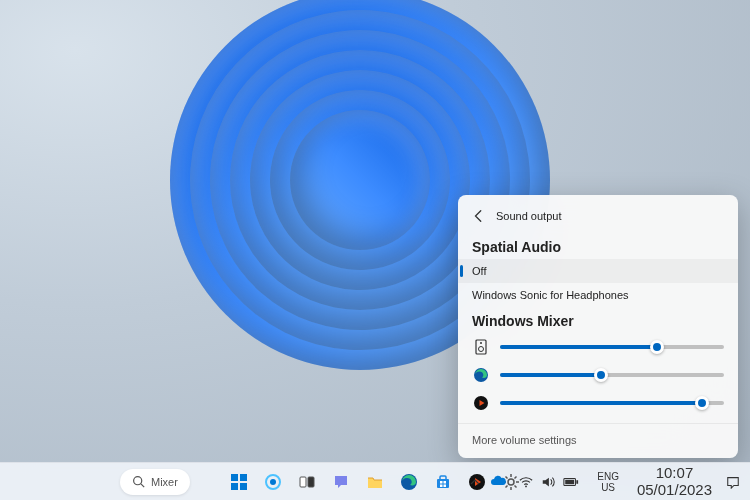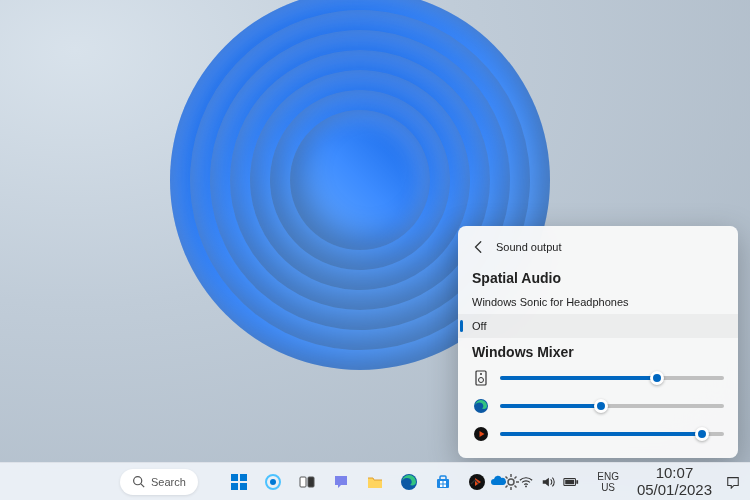--- a/index.html
+++ b/index.html
@@ -82,22 +82,22 @@
   </div>
 
   <div class="popup">
     <div class="popup-header">
       <svg width="14" height="14" viewBox="0 0 16 16">
           <path d="M10 2 L4 8 L10 14" stroke="#333" stroke-width="1.5" fill="none" stroke-linecap="round"></path>
         </svg>
       <span>Sound output</span>
     </div>
     <div class="popup-section-title">Spatial Audio</div>
+    <div class="popup-item selected"><span>Off</span></div>
     <div class="popup-item"><span>Windows Sonic for Headphones</span></div>
-    <div class="popup-item selected"><span>Off</span></div>
     <div class="popup-section-title">Windows Mixer</div>
     <div id="mixer-rows">
         <div class="mixer-row">
           <div class="mixer-icon">
             <svg width="16" height="16" viewBox="0 0 16 16">
               <rect x="3" y="1" width="10" height="14" rx="1" fill="none" stroke="#333" stroke-width="1.2"></rect>
               <circle cx="8" cy="10" r="2.5" fill="none" stroke="#333"></circle>
               <circle cx="8" cy="4" r="1" fill="#333"></circle>
             </svg>
           </div>
@@ -124,30 +124,31 @@
               <circle cx="8" cy="8" r="7" fill="#111"></circle>
               <path d="M6.5 5l5 3-5 3z" fill="#e64a19"></path>
             </svg>
           </div>
           <div class="slider">
             <div class="slider-fill" style="width:90%"></div>
             <div class="slider-thumb" style="left:90%"></div>
           </div>
         </div>
       </div>
+    <div class="popup-footer"><span>More volume settings</span></div>
   </div>
 
   <div class="taskbar">
     <div class="tb-left">
       <div class="search-pill">
         <svg width="13" height="13" viewBox="0 0 16 16">
             <circle cx="7" cy="7" r="5" stroke="#555" stroke-width="1.5" fill="none"></circle>
             <line x1="11" y1="11" x2="15" y2="15" stroke="#555" stroke-width="1.5"></line>
           </svg>
-        <span>Search</span>
+        <span>Mixer</span>
       </div>
     </div>
 
     <div class="tb-center">
       <div class="tb-icon">
         <svg width="18" height="18" viewBox="0 0 18 18">
             <rect x="1" y="1" width="7" height="7" fill="#0078d4"></rect>
             <rect x="10" y="1" width="7" height="7" fill="#0078d4"></rect>
             <rect x="1" y="10" width="7" height="7" fill="#0078d4"></rect>
             <rect x="10" y="10" width="7" height="7" fill="#0078d4"></rect>

